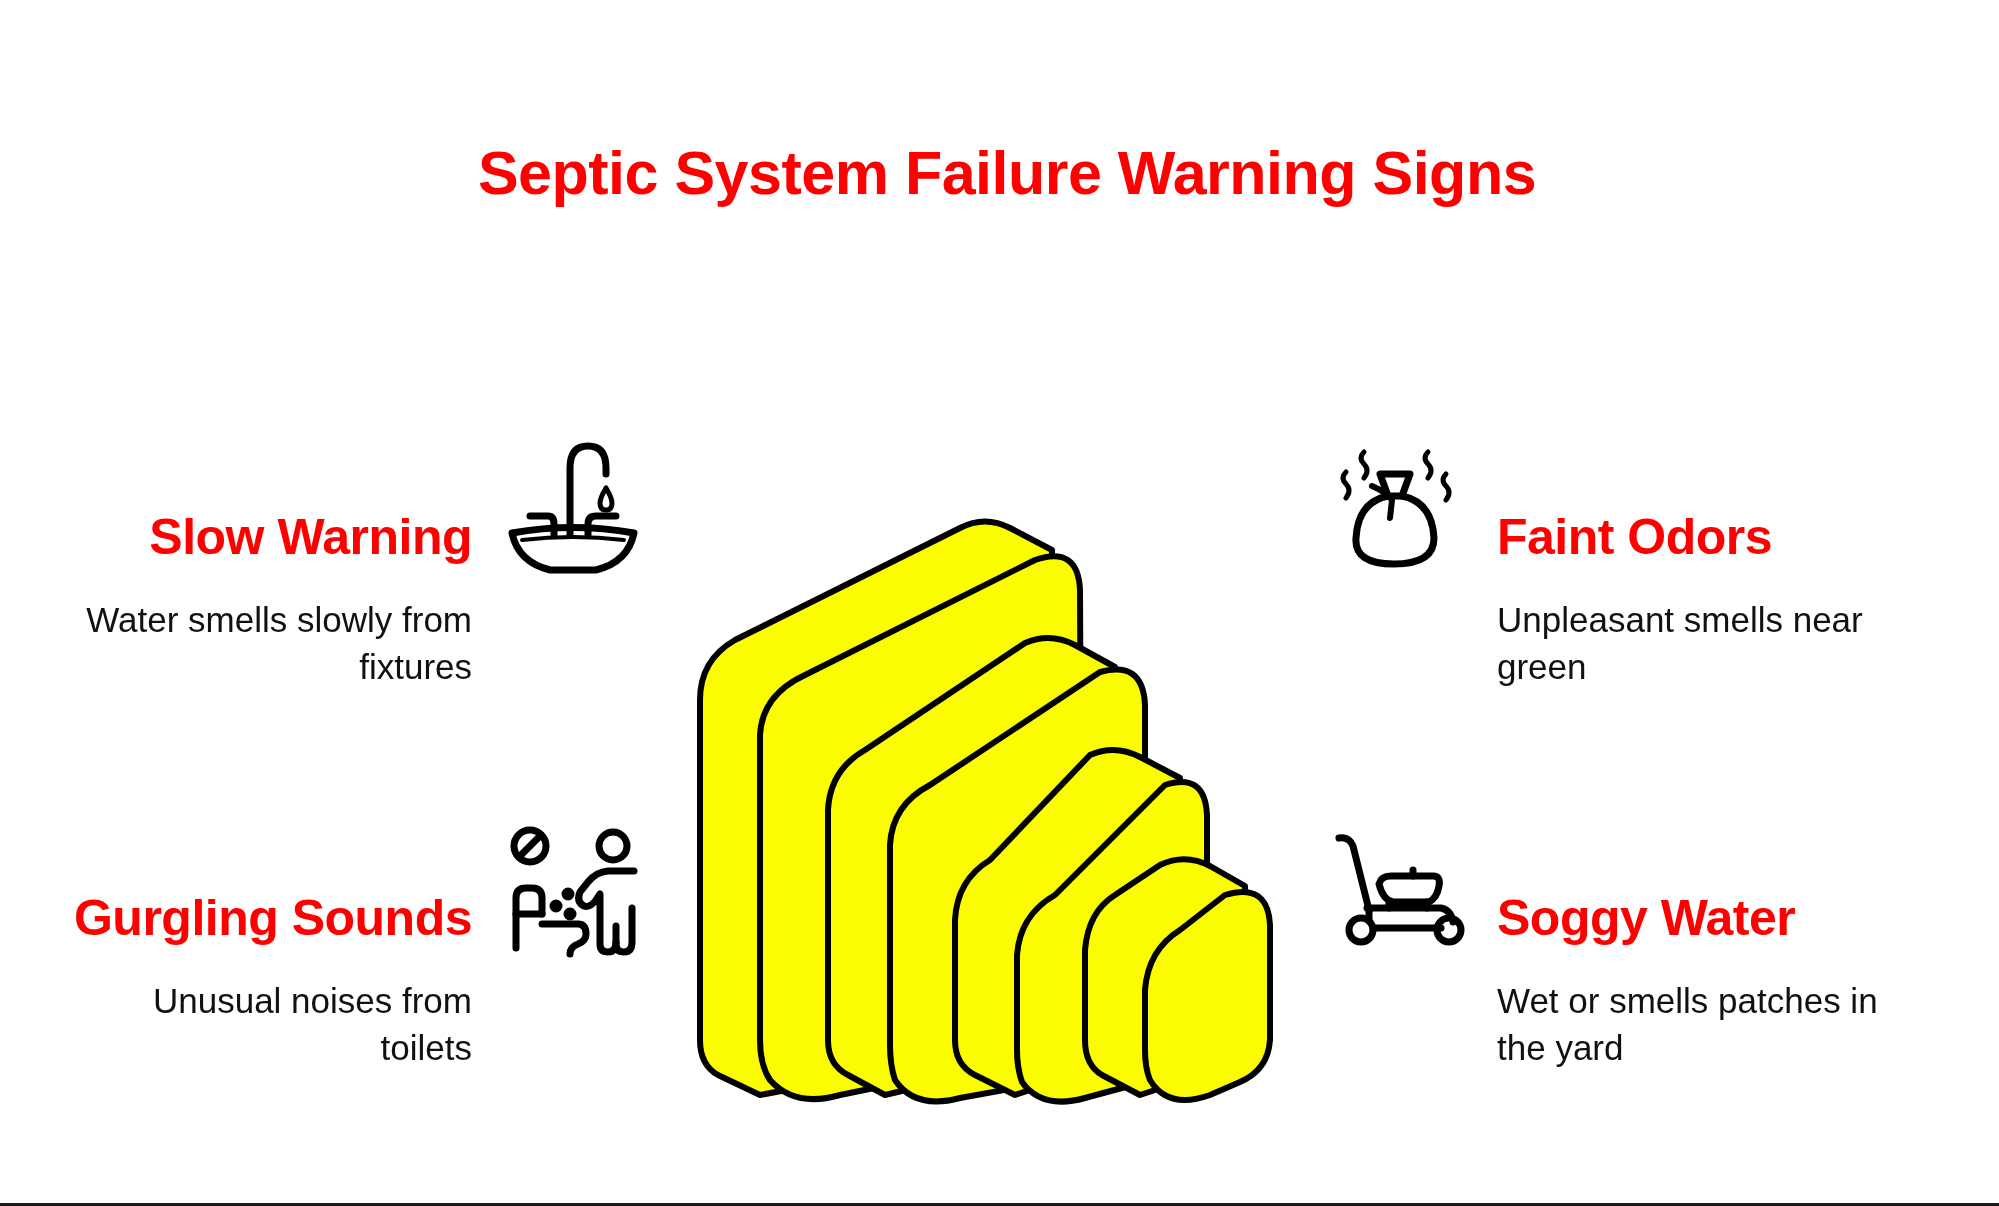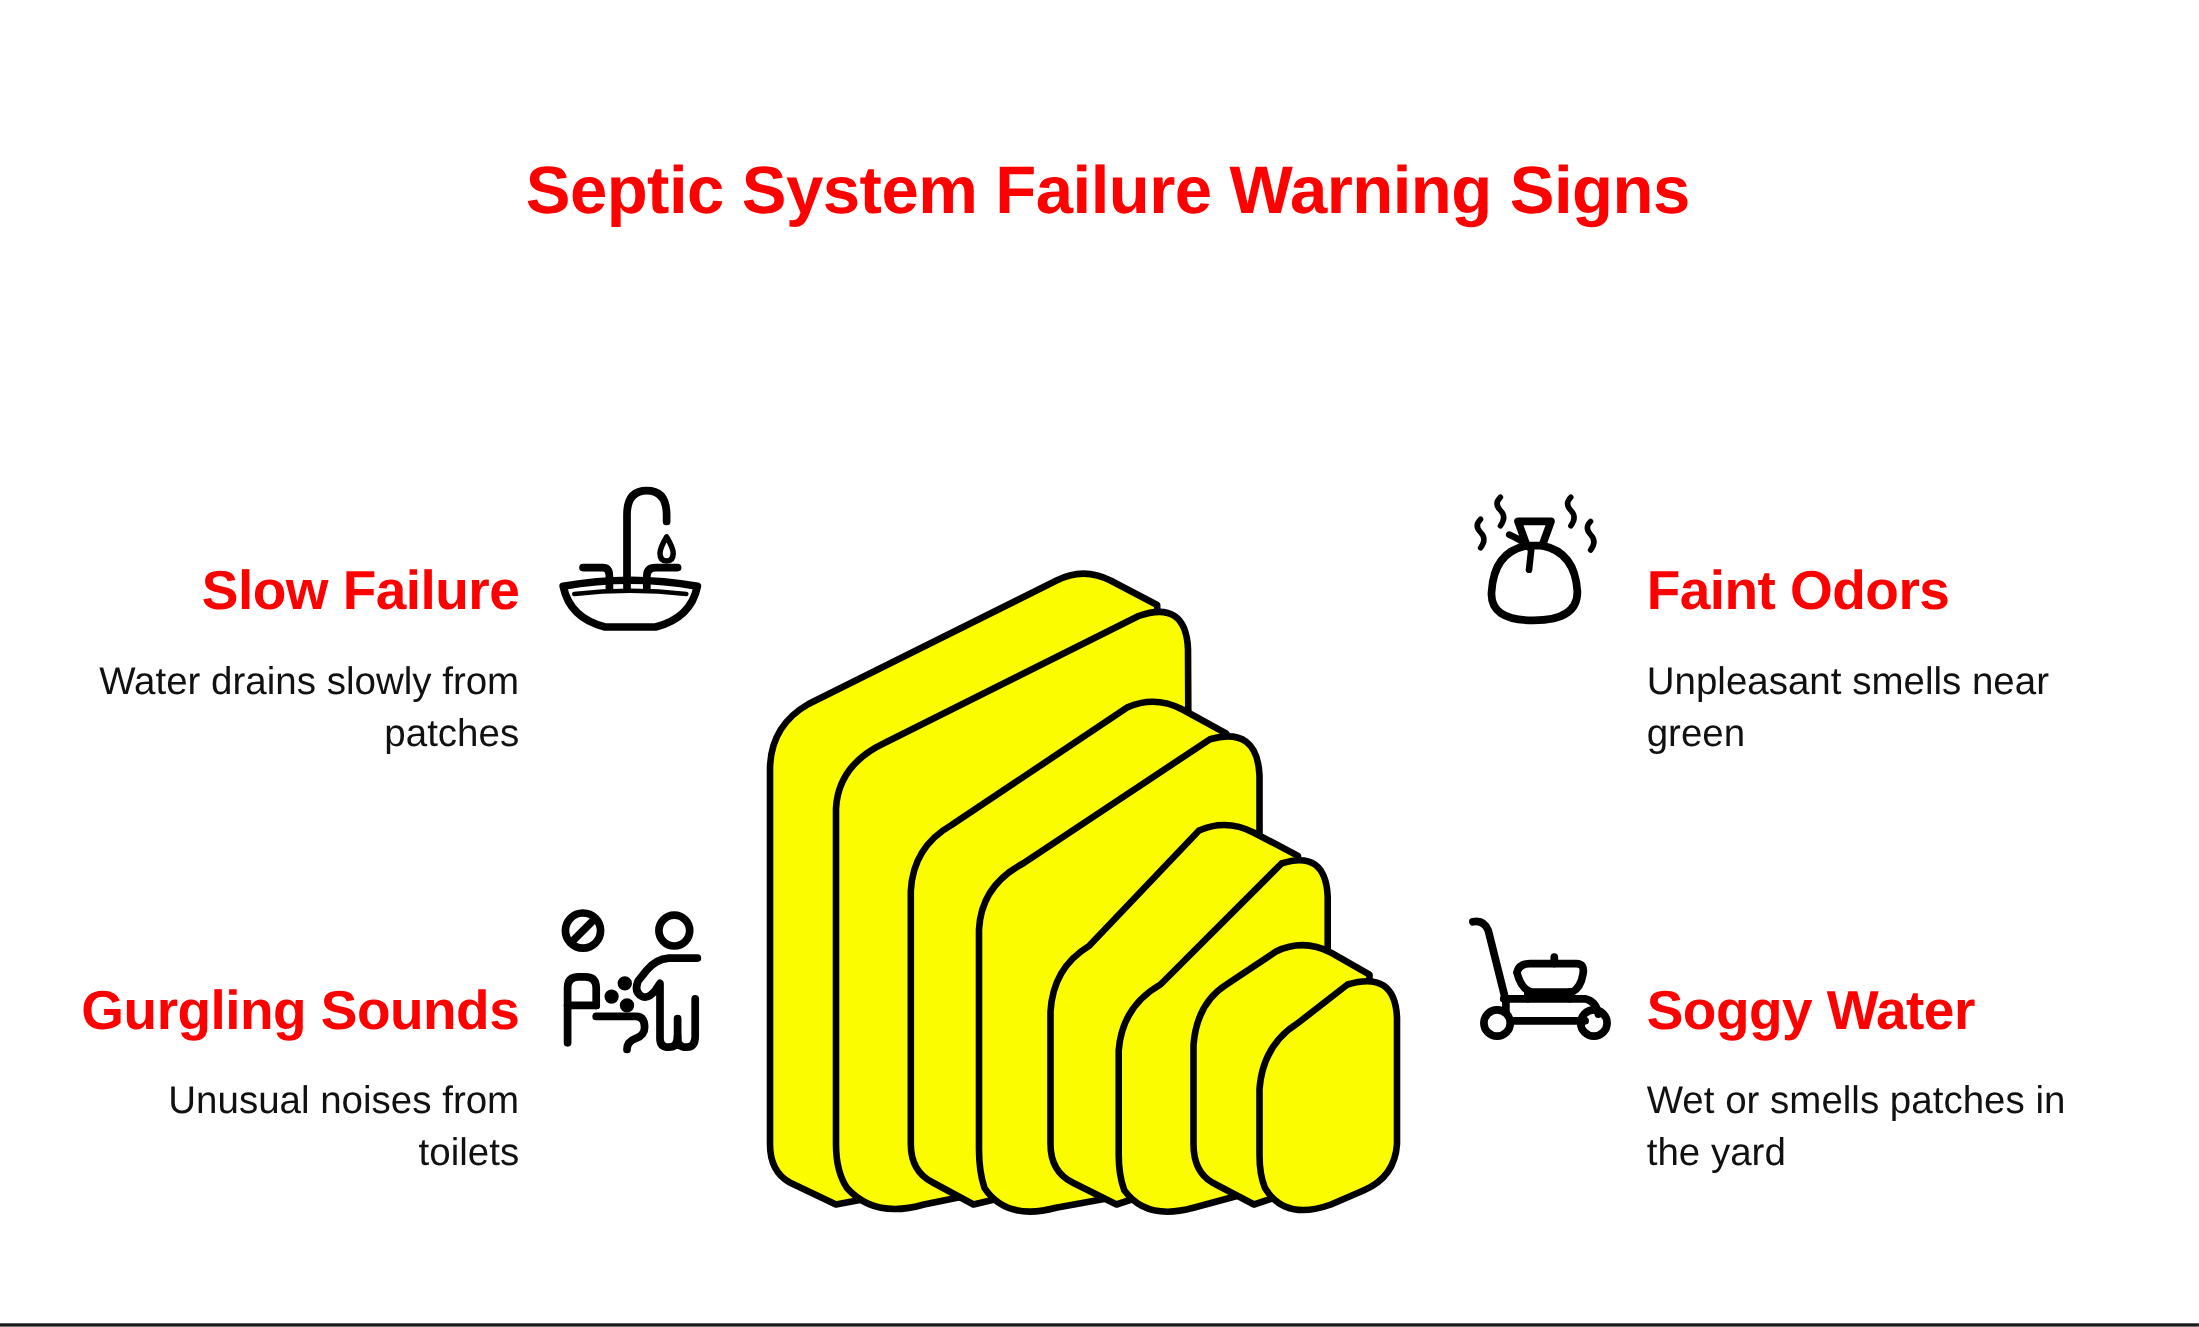--- a/index.html
+++ b/index.html
@@ -49,22 +49,22 @@
     </g>
 
     <g>
       <path d="M 1115 895 L 1160 865 Q 1185 853 1210 866 L 1245 886 L 1245 1060 L 1140 1095 L 1102 1075 Q 1085 1065 1085 1040 L 1085 950 Q 1088 912 1115 895 Z"></path>
       <path d="M 1180 930 L 1225 895 Q 1268 882 1270 925 L 1270 1040 Q 1268 1070 1240 1082 L 1210 1095 Q 1168 1110 1150 1080 Q 1145 1068 1145 1050 L 1145 990 Q 1148 950 1180 930 Z"></path>
     </g>
   </g>
 </svg>
 
 <div class="item left" style="left:52px; top:508px;">
-  <h2 class="item-title">Slow Failure</h2>
-  <p class="item-desc">Water drains slowly from patches</p>
+  <h2 class="item-title">Slow Warning</h2>
+  <p class="item-desc">Water smells slowly from fixtures</p>
 </div>
 <div class="icon" style="left:508px; top:440px; width:130px; height:136px;">
   <svg viewBox="0 0 130 136" fill="none" stroke="#000" stroke-width="7" stroke-linecap="round" stroke-linejoin="round">
     <path d="M 62 95 L 62 28 Q 62 6 80 6 Q 98 6 98 28 L 98 34"></path>
     <path d="M 98 48 Q 92 58 92 63 Q 92 70 98 70 Q 104 70 104 63 Q 104 58 98 48 Z" stroke-width="5"></path>
     <path d="M 22 76 L 40 76 Q 46 76 46 84 L 46 95"></path>
     <path d="M 108 76 L 88 76 Q 80 76 80 84 L 80 95"></path>
     <path d="M 4 93 Q 65 82 126 93 Q 120 122 88 130 L 42 130 Q 10 122 4 93 Z"></path>
     <path d="M 14 100 Q 65 94 116 100" stroke-width="4"></path>
   </svg>

